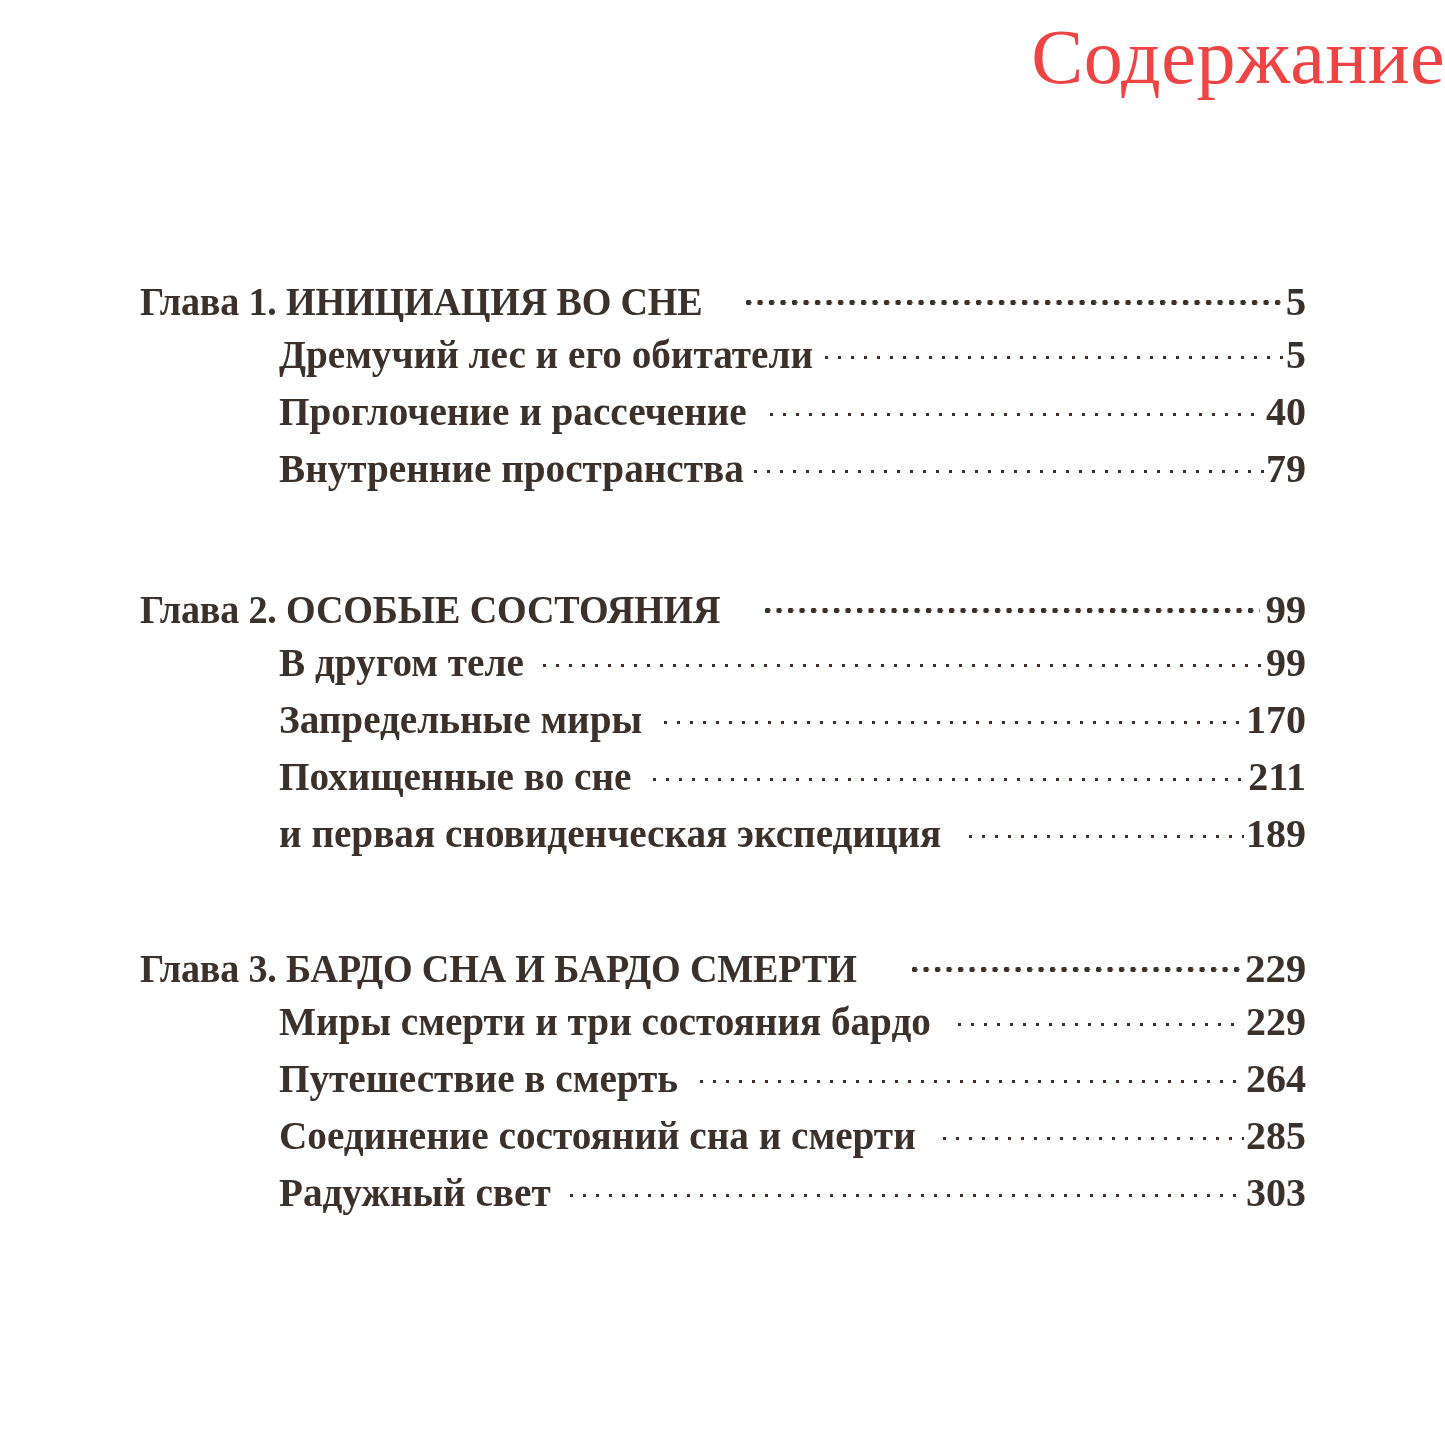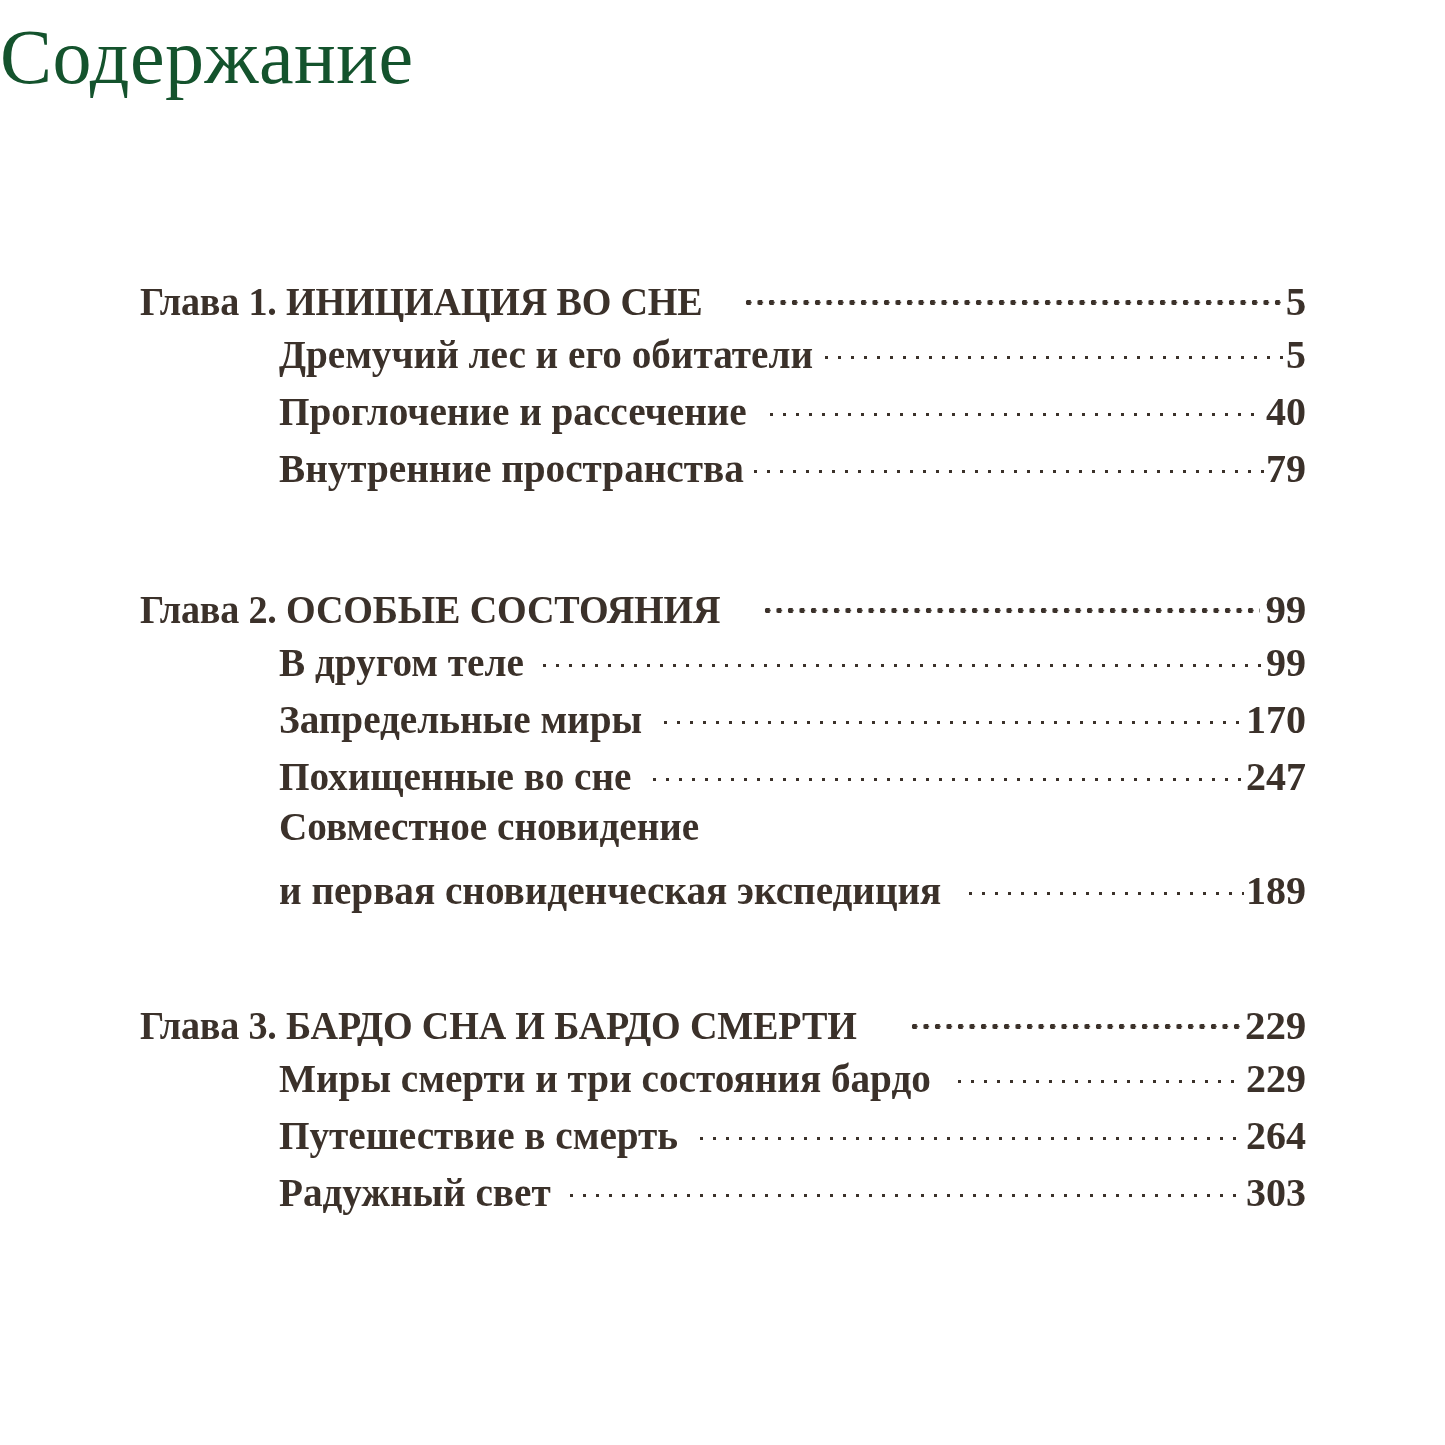--- a/index.html
+++ b/index.html
@@ -22,26 +22,26 @@
     height: 1445px;
     box-sizing: border-box;
   }
 
   
   .toc-title {
     position: absolute;
     top: 14px;
     left: 0;
     width: 1445px;
-    text-align: left;
+    text-align: right;
     font-size: 78px;
     line-height: 1.1;
     font-weight: 400;
     letter-spacing: 0.5px;
-    color: #14532d;
+    color: #ef4444;
     white-space: nowrap;
   }
 
   
   .toc-body {
     position: absolute;
     top: 243px;
     left: 140px;
     width: 1166px;
   }
@@ -220,27 +220,23 @@
           <span class="pageno">99</span>
         </div>
         <div class="row sub-row gap-before">
           <span class="label">Запредельные миры</span>
           <span class="leader"></span>
           <span class="pageno">170</span>
         </div>
         <div class="row sub-row gap-before">
           <span class="label">Похищенные во сне</span>
           <span class="leader"></span>
-          <span class="pageno">247</span>
-        </div>
-
-        <div class="row sub-row cont-first">
-          <span class="label">Совместное сновидение</span>
-
-        </div>
+          <span class="pageno">211</span>
+        </div>
+
         <div class="row sub-row gap-before">
           <span class="label">и первая сновиденческая экспедиция</span>
           <span class="leader"></span>
           <span class="pageno">189</span>
         </div>
       </div>
     </div>
 
     <div class="group-gap-2"></div>
 
@@ -258,20 +254,25 @@
           <span class="label">Миры смерти и три состояния бардо</span>
           <span class="leader"></span>
           <span class="pageno">229</span>
         </div>
         <div class="row sub-row gap-before">
           <span class="label">Путешествие в смерть</span>
           <span class="leader"></span>
           <span class="pageno">264</span>
         </div>
         <div class="row sub-row gap-before">
+          <span class="label">Соединение состояний сна и смерти</span>
+          <span class="leader"></span>
+          <span class="pageno">285</span>
+        </div>
+        <div class="row sub-row gap-before">
           <span class="label">Радужный свет</span>
           <span class="leader"></span>
           <span class="pageno">303</span>
         </div>
       </div>
     </div>
 
   </div>
 </div>
 

